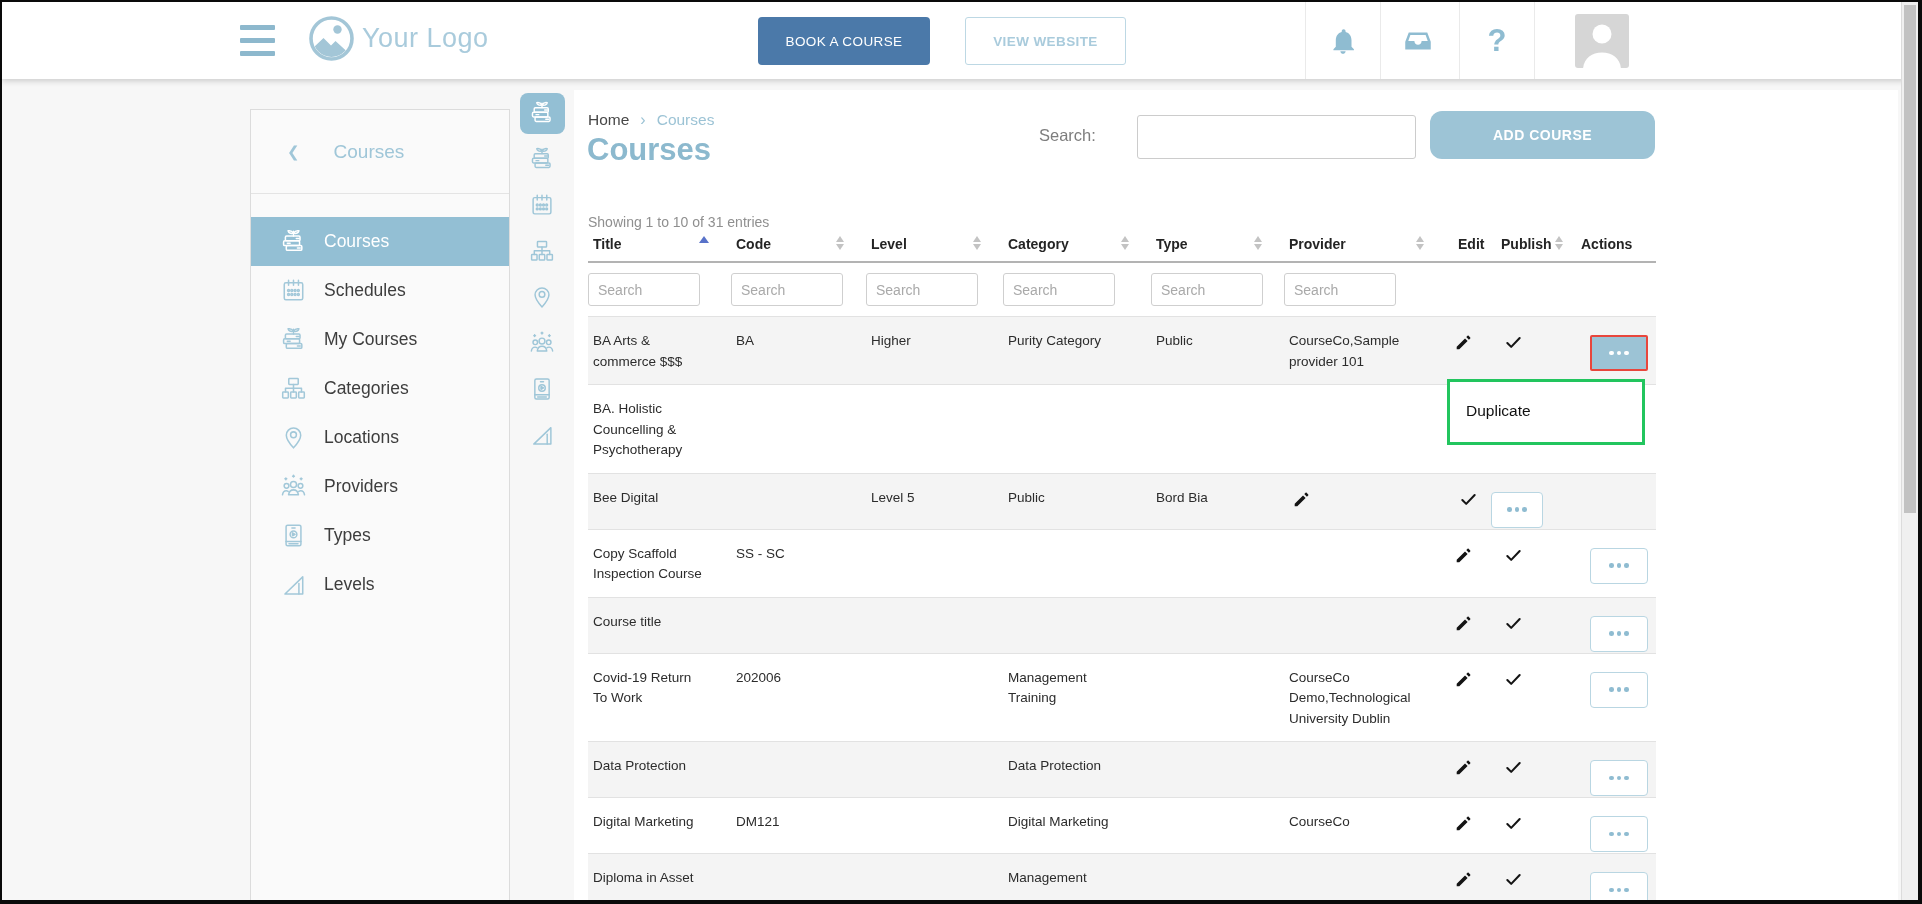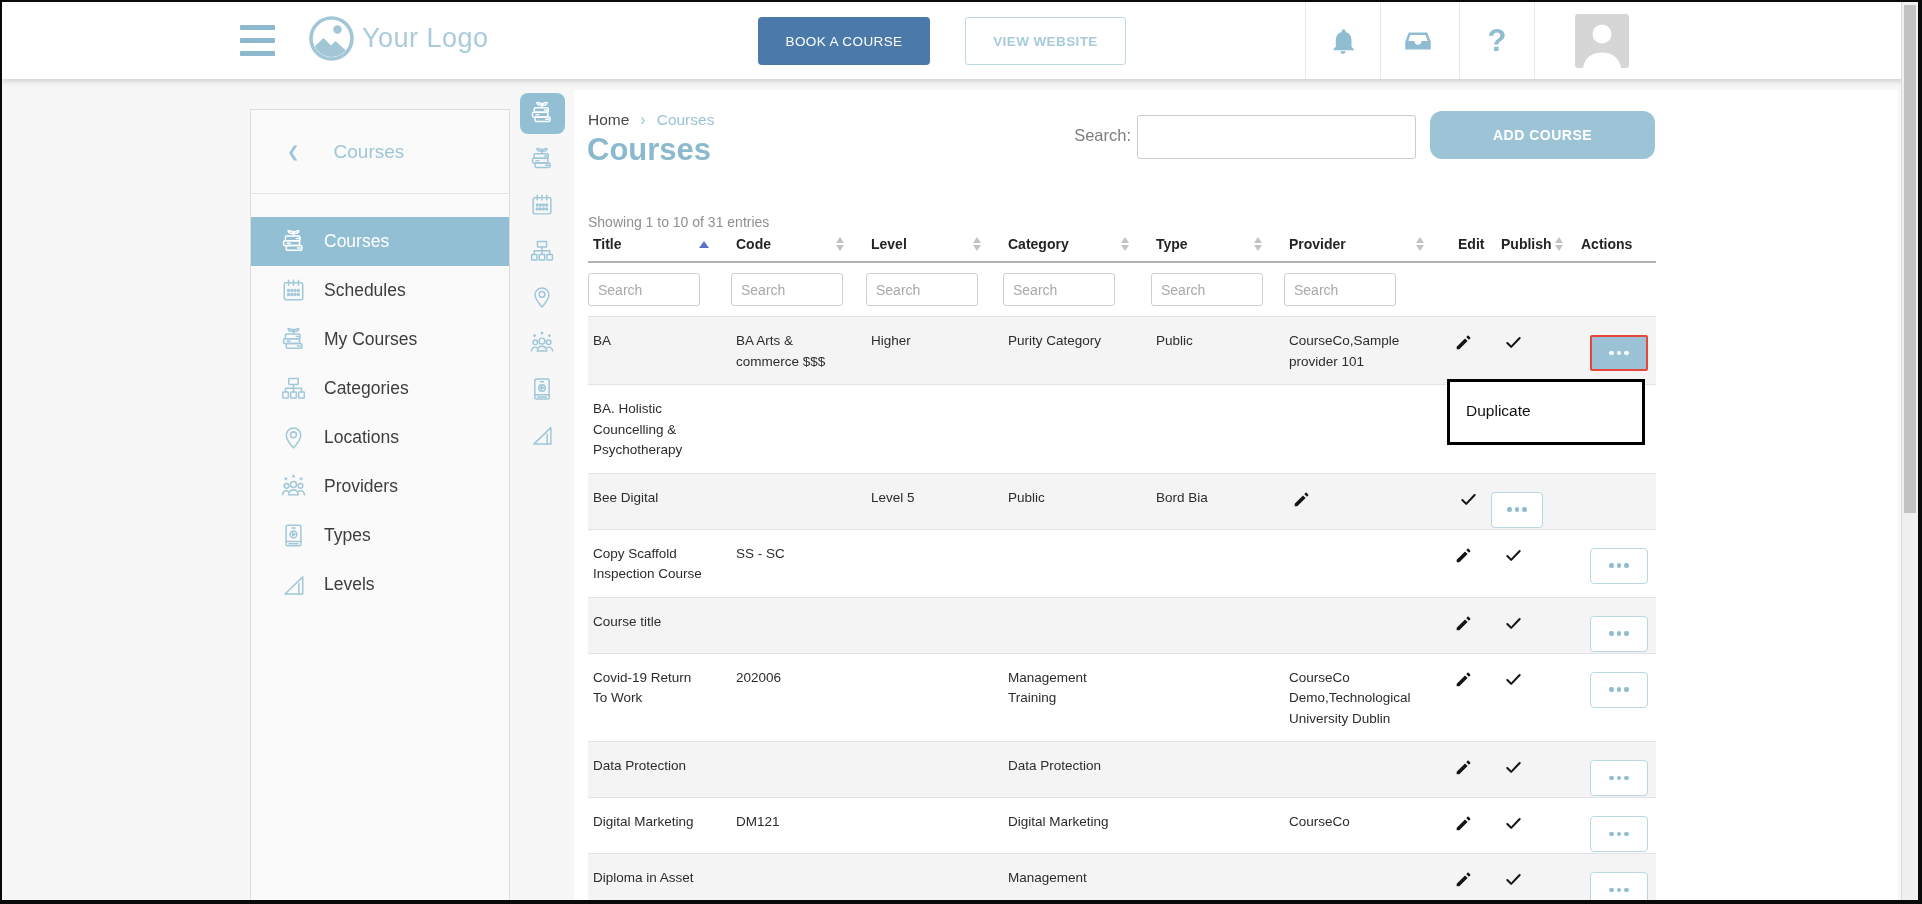--- a/index.html
+++ b/index.html
@@ -52,32 +52,32 @@
   .strip-item.selected .box{background:#93bfd4;color:#fff}
   .strip-item .icn{width:26px;height:26px}
 
   
   .content{position:absolute;left:572px;top:88px;right:20px;bottom:0;background:#fff;overflow:hidden}
   .breadcrumb{position:absolute;left:14px;top:21px;display:flex;align-items:center;gap:11px;font-size:15.5px}
   .crumb-home{color:#474747;cursor:pointer}
   .crumb-sep{color:#9cc3d5;font-size:16px}
   .crumb-current{color:#9cc3d5;cursor:pointer}
   .page-title{position:absolute;left:13px;top:42px;font-size:31px;font-weight:bold;color:#8cb9ce}
-  .toolbar-label{position:absolute;left:465px;top:36px;width:92px;text-align:right;font-size:16.5px;color:#7d7d7d}
+  .toolbar-label{position:absolute;left:465px;top:36px;width:92px;text-align:left;font-size:16.5px;color:#7d7d7d}
   .toolbar-input{position:absolute;left:563px;top:25px;width:279px;height:44px;border:1px solid #ccc;
     border-radius:3px;font-size:15px;padding:0 10px;font-family:inherit;color:#333;background:#fff}
   .btn-add{position:absolute;left:856px;top:21px;width:225px;height:48px;background:#9dc4d6;color:#fff;
     border:none;border-radius:12px;font-size:14px;font-weight:bold;letter-spacing:.5px;font-family:inherit;cursor:pointer}
   .showing{position:absolute;left:14px;top:124px;font-size:14px;color:#8f8f8f}
 
   
   .table{position:absolute;left:14px;top:146px;width:1068px;
     --cols:143px 135px 137px 148px 133px 162px 45px 60px 105px}
   .thead{display:grid;grid-template-columns:var(--cols);border-bottom:2px solid #b3b3b3;padding-bottom:9px}
-  .th{display:flex;align-items:center;font-size:14px;font-weight:bold;color:#242424;padding-left:5px;cursor:pointer}
+  .th{display:flex;font-size:14px;font-weight:bold;color:#242424;padding-left:5px;cursor:pointer}
   .th.th-edit{padding-left:12px}.th.th-publish{padding-left:10px}.th.th-actions{padding-left:30px}
   .sort{display:flex;flex-direction:column;gap:2px;margin-left:auto;margin-right:22px}
   .sort.inline{margin-left:3px;margin-right:0}
   .tri-up{width:0;height:0;border-left:4.5px solid transparent;border-right:4.5px solid transparent;
     border-bottom:6px solid #c3c3c3}
   .tri-down{width:0;height:0;border-left:4.5px solid transparent;border-right:4.5px solid transparent;
     border-top:6px solid #c3c3c3}
   .sort.active .tri-up{border-bottom-color:#5872c9;border-left-width:5px;border-right-width:5px;border-bottom-width:7px}
   .filters{display:grid;grid-template-columns:var(--cols);padding:10px 0 10px}
   .filter input{width:112px;height:33px;border:1px solid #cfcfcf;border-radius:3px;font-size:14px;
@@ -89,21 +89,21 @@
   .cell.c-edit{padding:16px 0 0 8px}
   .cell.c-publish{padding:16px 0 0 13px}
   .cell.c-edit svg,.cell.c-publish svg{width:19px;height:19px;color:#141414;cursor:pointer}
   .cell.c-actions{padding:18px 8px 0 0;display:flex;justify-content:flex-end;align-items:flex-start}
   .dots-btn{width:58px;height:36px;background:#fff;border:1px solid #b9d6e2;border-radius:4px;
     display:flex;align-items:center;justify-content:center;gap:3px;color:#8fbcd1;cursor:pointer}
   .dots-btn i{width:4.5px;height:4.5px;border-radius:50%;background:currentColor}
   .dots-btn.active{background:#9cc3d5;color:#fff;border:2px solid #e8463c;border-radius:2px}
 
   .dropdown{position:absolute;left:873px;top:289px;width:198px;background:#fff;
-    border:3px solid #000000;z-index:10;padding:7px 0 9px}
+    border:3px solid #22c55e;z-index:10;padding:7px 0 9px}
   .dropdown-item{height:44px;display:flex;align-items:center;padding-left:16px;font-size:15.5px;
     color:#101010;cursor:pointer}
 
   
   .scrollbar{position:absolute;right:0;top:0;width:17px;height:100%;background:#f0f0f0;
     border-left:1px solid #dcdcdc;z-index:30}
   .scroll-thumb{position:absolute;left:2px;right:2px;top:3px;height:508px;background:#c2c2c2;cursor:pointer}
 </style>
 </head>
 <body>
@@ -426,22 +426,22 @@
           <div class="filter"><input placeholder="Search" style=""></div>
           <div class="filter"><input placeholder="Search" style=""></div>
           <div class="filter"><input placeholder="Search" style=""></div>
           <div class="filter"><input placeholder="Search" style=""></div>
           <div class="filter"></div>
           <div class="filter"></div>
           <div class="filter"></div>
         </div>
       <div id="tbody">
           <div class="trow odd">
+            <div class="cell c-title">BA Arts &amp; commerce $$$</div>
             <div class="cell c-code">BA</div>
-            <div class="cell c-title">BA Arts &amp; commerce $$$</div>
             <div class="cell c-level">Higher</div>
             <div class="cell c-category">Purity Category</div>
             <div class="cell c-type">Public</div>
             <div class="cell c-provider">CourseCo,Sample provider 101</div>
             <div class="cell c-edit"><span><svg viewBox="0 0 24 24" fill="none" stroke="none" width="19" height="19">
                   <path fill="currentColor" stroke="none" d="M3.4 17.3v3.3h3.3L17.2 10.1l-3.3-3.3L3.4 17.3zM20.5 6.8c.35-.35.35-.9 0-1.25L18.45 3.5c-.35-.35-.9-.35-1.25 0l-1.7 1.7 3.3 3.3 1.7-1.7z"></path>
                 </svg></span></div>
             <div class="cell c-publish"><span><svg viewBox="0 0 24 24" fill="none" stroke="#141414" stroke-linecap="round" stroke-linejoin="round" width="19" height="19">
                   <path d="M4.2 12.6l4.9 4.9L19.8 6.3" stroke-width="2.6"></path>
                 </svg></span></div>

